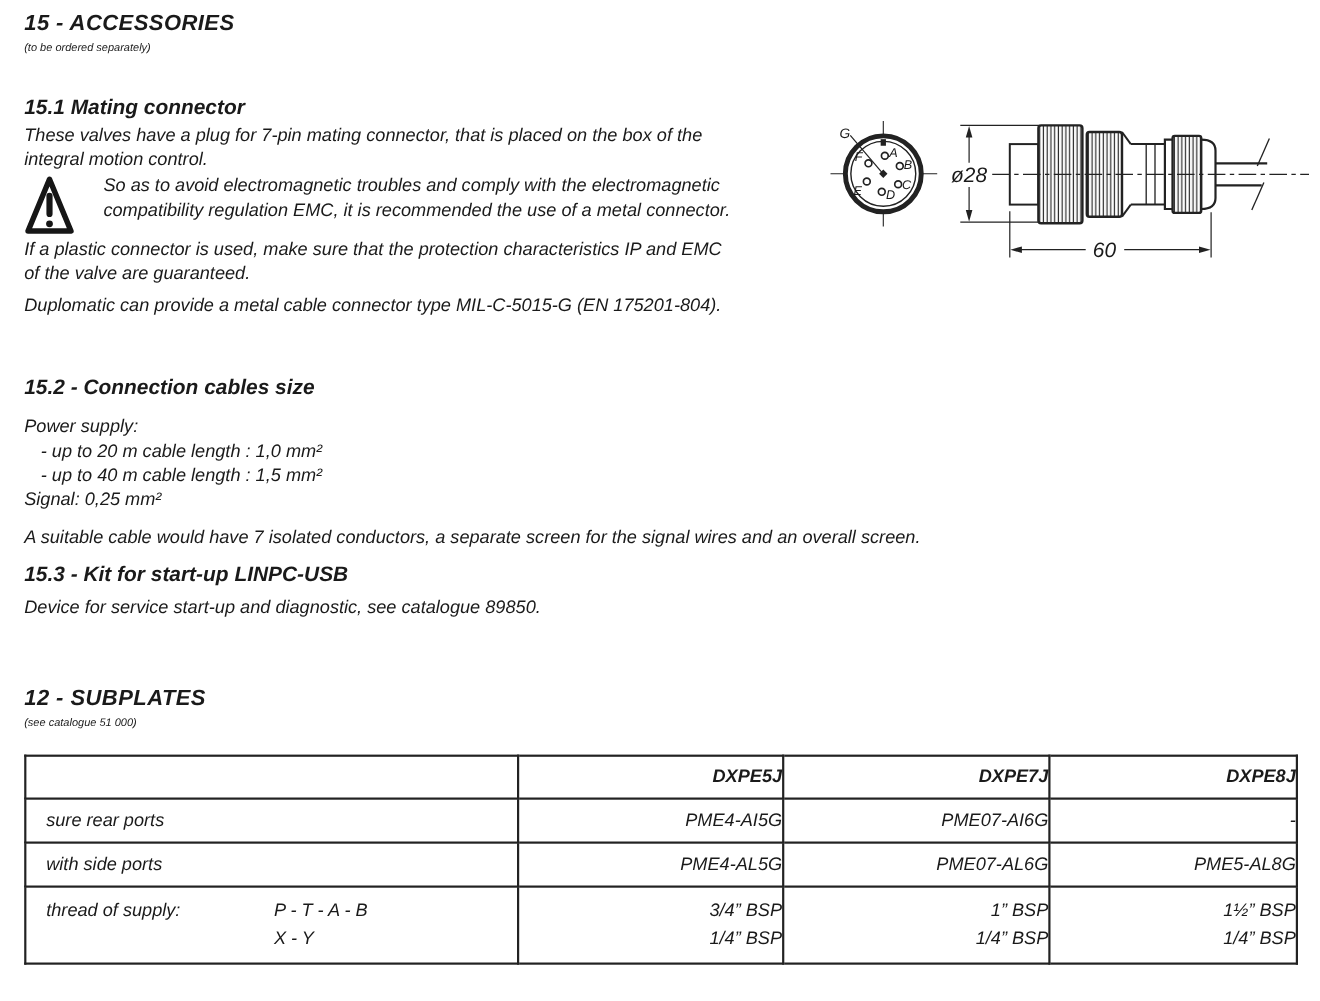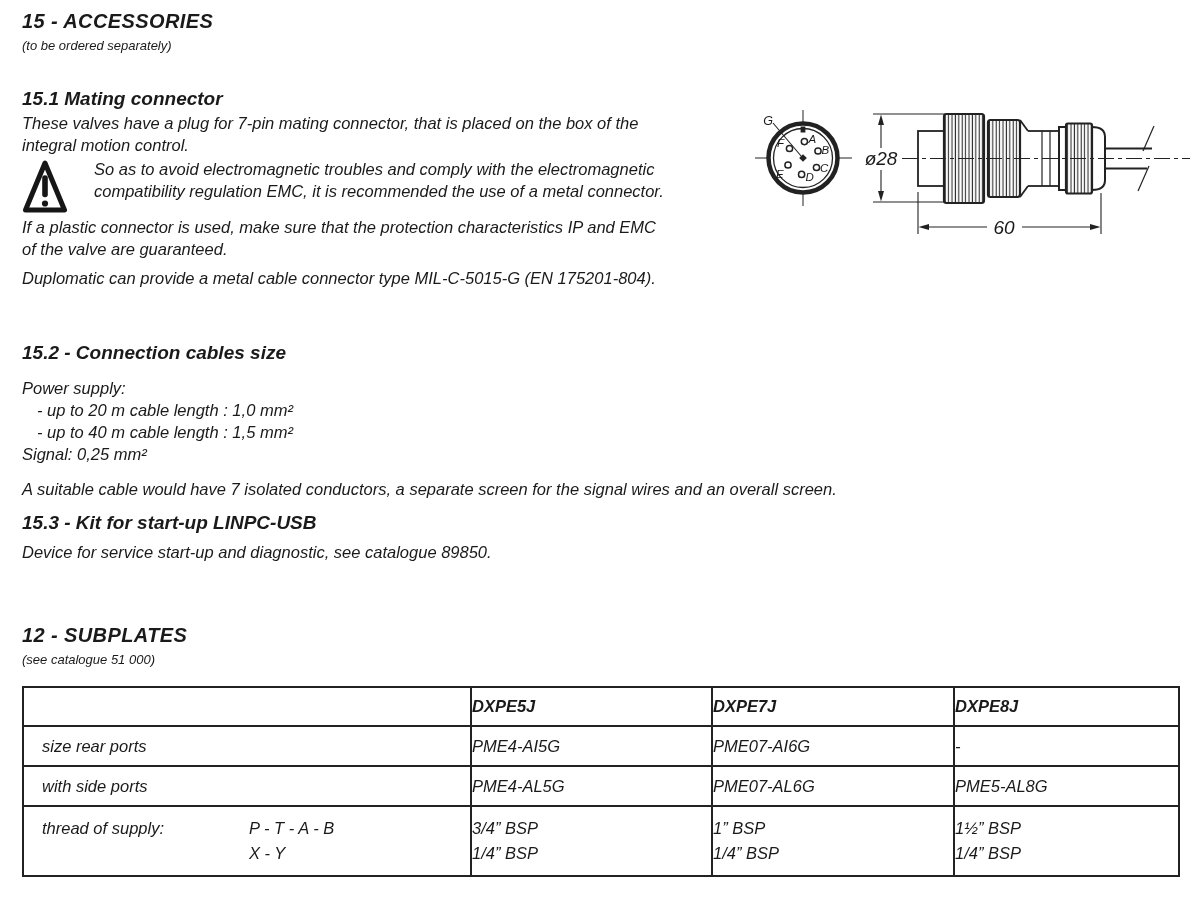--- a/index.html
+++ b/index.html
@@ -3,39 +3,39 @@
 <meta charset="utf-8">
 <style>
   * { margin:0; padding:0; box-sizing:border-box; }
   html,body { background:#ffffff; }
   .page {
     position:relative; width:1200px; height:910px; background:#fff;
     font-family:"Liberation Sans", sans-serif; color:#1a1a1a; overflow:hidden;font-style:italic;
   }
   .abs { position:absolute; left:22px; }
   .h1 { font-size:20px; font-weight:bold; letter-spacing:.4px; }
-  .sub { font-size:13px; }
+  .sub { font-size:10px; }
   .h2 { font-size:19px; font-weight:bold; }
   .body { font-size:16.5px; line-height:22px; white-space:pre-line; }
   .warning-row { display:flex; align-items:flex-start; }
   .warning-row .wtxt { margin-left:26px; }
   .name-code { font-size:16.5px; }
   .name-code b { font-weight:bold; }
   .name-code .gap { display:inline-block; width:28px; }
   .indent { padding-left:15px; }
 
   .figure { position:absolute; left:740px; top:85px; width:460px; height:160px; }
 
   table.subplates {
     position:absolute; left:22px; top:686px; width:1156px;
     border-collapse:collapse; table-layout:fixed;
     font-size:16.5px; color:#1a1a1a;
   }
   table.subplates td { border:2px solid #222; background:#fff; vertical-align:middle; }
-  td.c { text-align:left; }
+  td.c { text-align:right; }
   td.lbl { padding-left:18px; text-align:left; }
   tr.hdr td { font-weight:bold; height:39px; }
   tr.r1 td, tr.r2 td { height:40px; }
   tr.r3 td { height:70px; }
   .twoline { line-height:25px; }
   .tc-wrap { display:grid; grid-template-columns:207px auto; align-items:start; line-height:25px; }
 </style>
 </head>
 <body>
 
@@ -171,21 +171,21 @@
         <col style="width:225px">
     </colgroup>
     <tbody>
         <tr class="hdr">
       <td class="c"></td>
       <td class="c">DXPE5J</td>
       <td class="c">DXPE7J</td>
       <td class="c">DXPE8J</td>
     </tr>
     <tr class="r1">
-      <td class="lbl">size rear ports</td>
+      <td class="lbl">sure rear ports</td>
       <td class="c">PME4-AI5G</td>
       <td class="c">PME07-AI6G</td>
       <td class="c">-</td>
     </tr>
     <tr class="r2">
       <td class="lbl">with side ports</td>
       <td class="c">PME4-AL5G</td>
       <td class="c">PME07-AL6G</td>
       <td class="c">PME5-AL8G</td>
     </tr>

